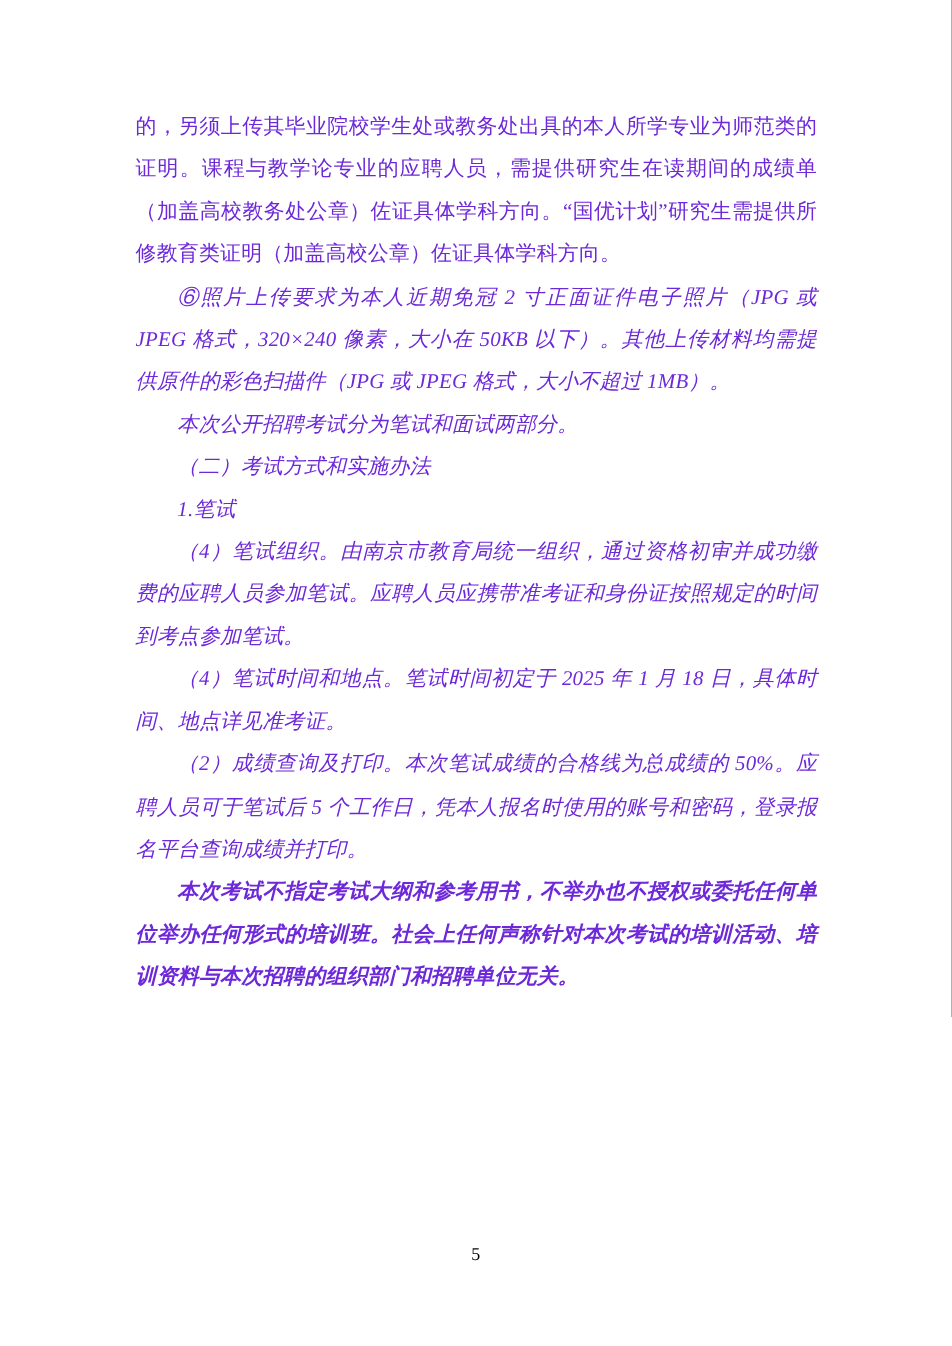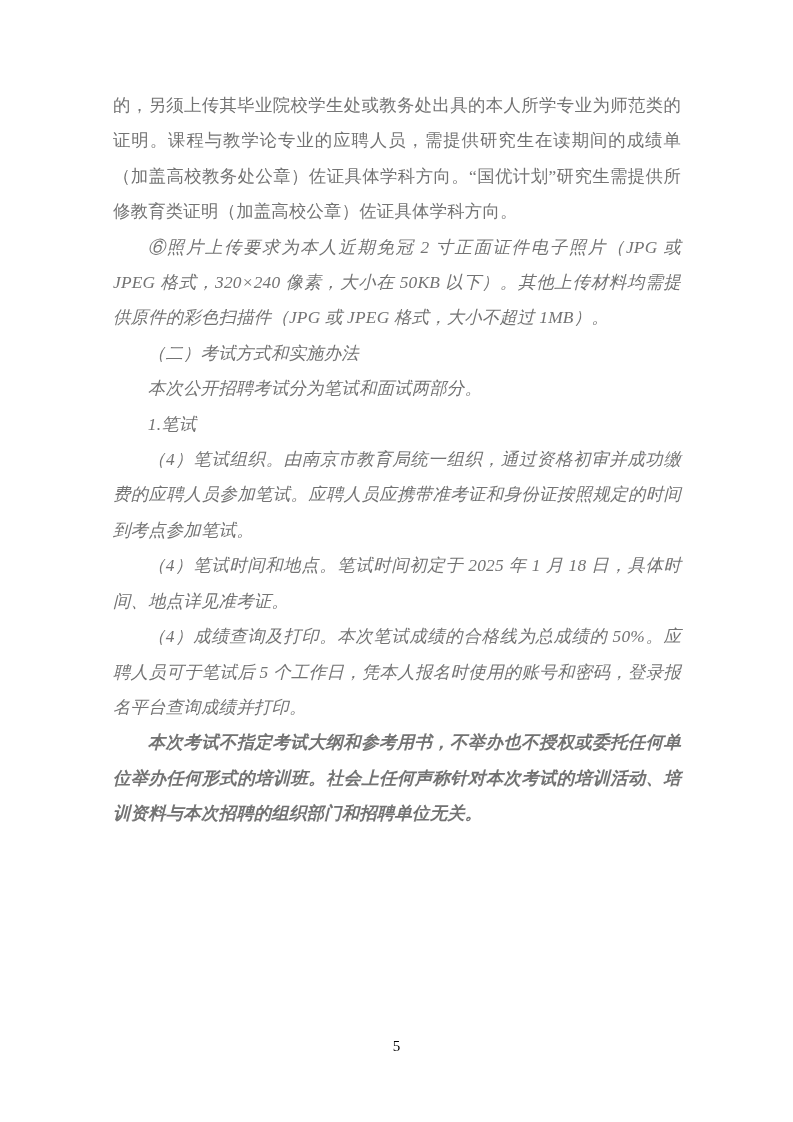--- a/index.html
+++ b/index.html
@@ -24,21 +24,21 @@
     left: 113px;
     top: 88px;
     width: 568px;
   }
   p {
     margin: 0;
     font-size: 17.4px;
     line-height: 35.4px;
     text-align: justify;
     text-justify: inter-ideograph;
-    color: #737373;
+    color: #6d28d9;
     letter-spacing: 0.2px;
   }
   p.indent {
     text-indent: 34.8px;
     font-style: italic;
   }
   p.bold {
     font-weight: bold;
   }
   .page-number {
@@ -52,23 +52,23 @@
     font-family: "Liberation Serif", "DejaVu Serif", serif;
   }
 </style>
 </head>
 <body>
 
 <div class="page">
   <div class="content">
     <p class="plain">的，另须上传其毕业院校学生处或教务处出具的本人所学专业为师范类的证明。课程与教学论专业的应聘人员，需提供研究生在读期间的成绩单（加盖高校教务处公章）佐证具体学科方向。“国优计划”研究生需提供所修教育类证明（加盖高校公章）佐证具体学科方向。</p>
     <p class="indent">⑥照片上传要求为本人近期免冠 2 寸正面证件电子照片（JPG 或 JPEG 格式，320×240 像素，大小在 50KB 以下）。其他上传材料均需提供原件的彩色扫描件（JPG 或 JPEG 格式，大小不超过 1MB）。</p>
+    <p class="indent">本次公开招聘考试分为笔试和面试两部分。</p>
     <p class="indent">（二）考试方式和实施办法</p>
-    <p class="indent">本次公开招聘考试分为笔试和面试两部分。</p>
     <p class="indent">1.笔试</p>
     <p class="indent">（4）笔试组织。由南京市教育局统一组织，通过资格初审并成功缴费的应聘人员参加笔试。应聘人员应携带准考证和身份证按照规定的时间到考点参加笔试。</p>
     <p class="indent">（4）笔试时间和地点。笔试时间初定于 2025 年 1 月 18 日，具体时间、地点详见准考证。</p>
-    <p class="indent">（4）成绩查询及打印。本次笔试成绩的合格线为总成绩的 50%。应聘人员可于笔试后 5 个工作日，凭本人报名时使用的账号和密码，登录报名平台查询成绩并打印。</p>
+    <p class="indent">（2）成绩查询及打印。本次笔试成绩的合格线为总成绩的 50%。应聘人员可于笔试后 5 个工作日，凭本人报名时使用的账号和密码，登录报名平台查询成绩并打印。</p>
     <p class="indent bold">本次考试不指定考试大纲和参考用书，不举办也不授权或委托任何单位举办任何形式的培训班。社会上任何声称针对本次考试的培训活动、培训资料与本次招聘的组织部门和招聘单位无关。</p>
 
   </div>
   <div class="page-number">5</div>
 </div>
 
 </body></html>

